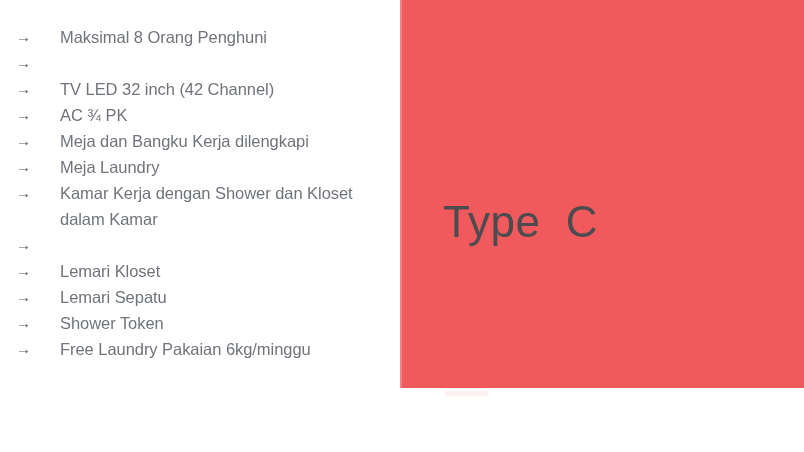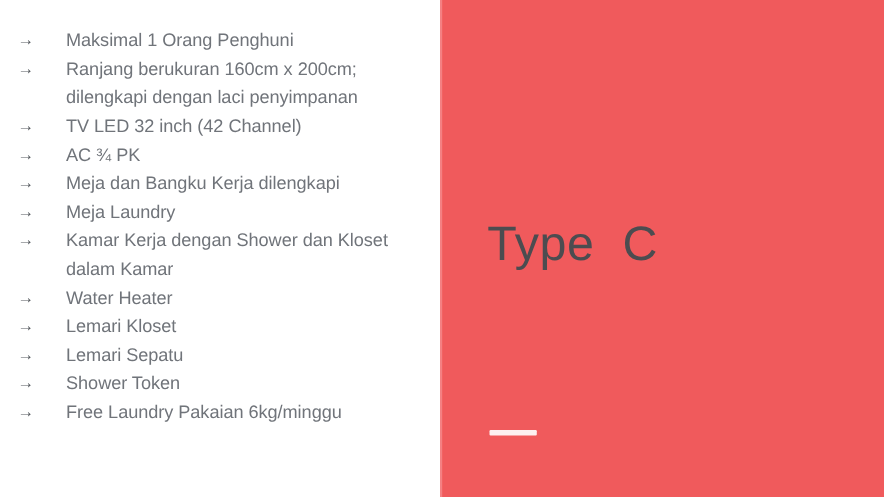--- a/index.html
+++ b/index.html
@@ -53,21 +53,21 @@
     box-sizing: border-box;
   }
   .feature-text {
     flex: 1 1 auto;
     max-width: 320px;
   }
   
   .right-panel {
     position: relative;
     width: 404px;
-    height: 452px;
+    height: 388px;
     background: #f05a5c;
     box-sizing: border-box;
     border-left: 2px solid #f58083;
   }
   .slide-title {
     position: absolute;
     left: 41px;
     top: 196px;
     font-size: 44px;
     line-height: 52px;
@@ -88,26 +88,25 @@
 </head>
 <body>
 
 <div class="slide">
 
   <div class="left-panel">
     <ul class="feature-list">
 
       <li class="feature-item">
         <span class="bullet-arrow">→</span>
-        <span class="feature-text">Maksimal 1 Orang Penghuni</span>
+        <span class="feature-text">Maksimal 8 Orang Penghuni</span>
       </li>
 
       <li class="feature-item">
         <span class="bullet-arrow">→</span>
-        <span class="feature-text">Ranjang berukuran 160cm x 200cm; dilengkapi dengan laci penyimpanan</span>
       </li>
 
       <li class="feature-item">
         <span class="bullet-arrow">→</span>
         <span class="feature-text">TV LED 32 inch (42 Channel)</span>
       </li>
 
       <li class="feature-item">
         <span class="bullet-arrow">→</span>
         <span class="feature-text">AC  ¾ PK</span>
@@ -123,21 +122,20 @@
         <span class="feature-text">Meja Laundry</span>
       </li>
 
       <li class="feature-item">
         <span class="bullet-arrow">→</span>
         <span class="feature-text">Kamar Kerja dengan Shower dan Kloset dalam Kamar</span>
       </li>
 
       <li class="feature-item">
         <span class="bullet-arrow">→</span>
-        <span class="feature-text">Water Heater</span>
       </li>
 
       <li class="feature-item">
         <span class="bullet-arrow">→</span>
         <span class="feature-text">Lemari Kloset</span>
       </li>
 
       <li class="feature-item">
         <span class="bullet-arrow">→</span>
         <span class="feature-text">Lemari Sepatu</span>

